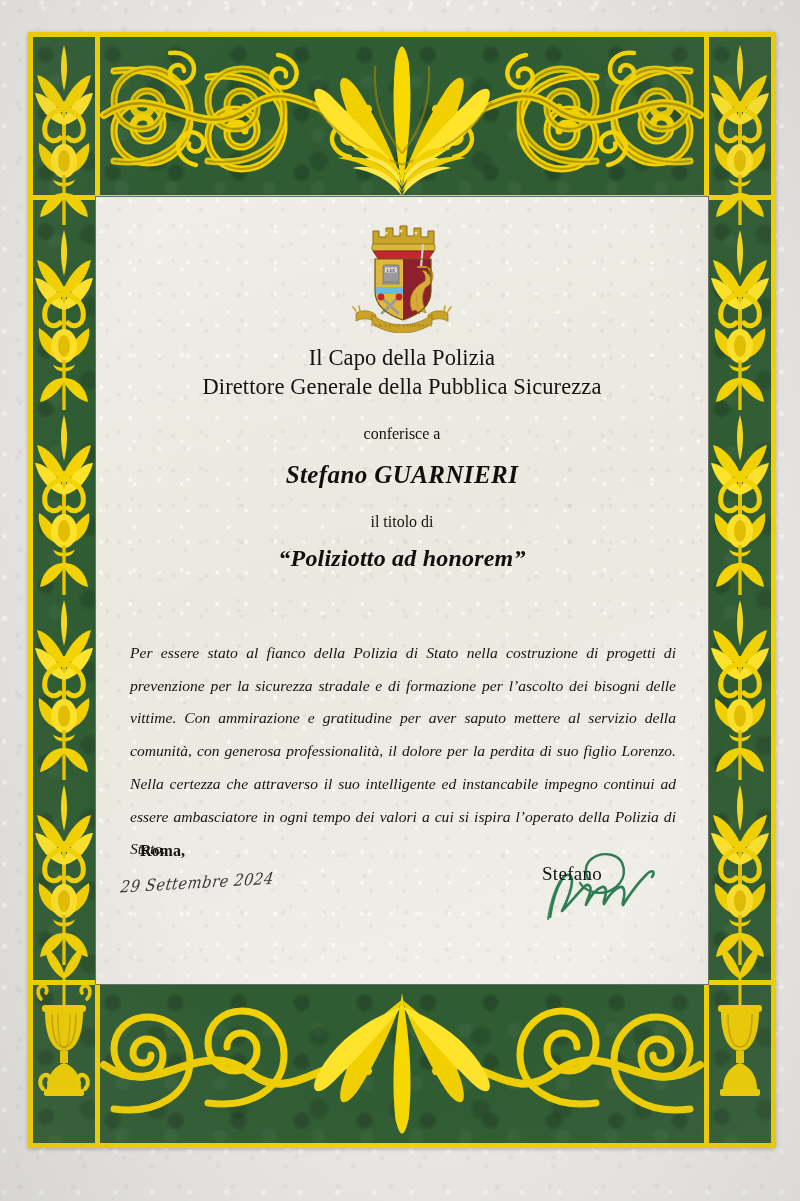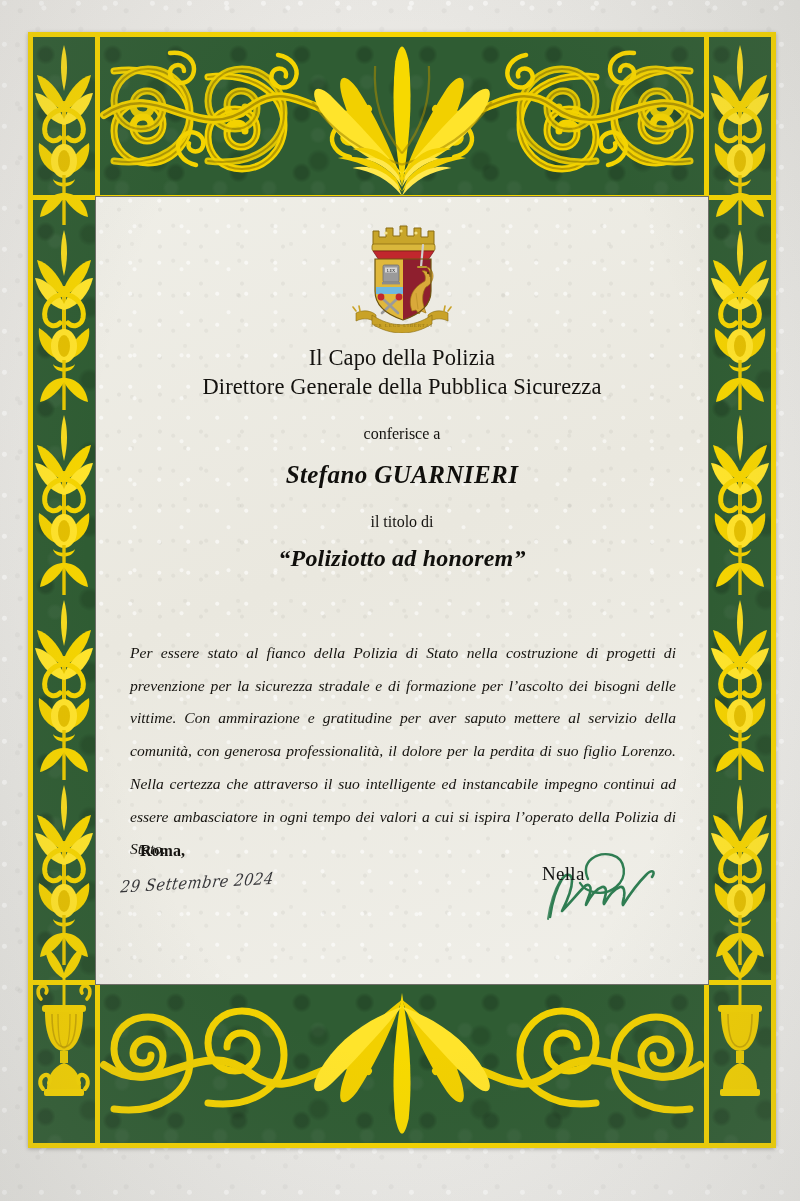--- a/index.html
+++ b/index.html
@@ -460,20 +460,20 @@
           <svg viewBox="0 0 150 80" aria-hidden="true">
             <path d="M60,34 C 52,16 70,6 84,10 C 98,14 100,32 88,42 C 76,52 58,48 52,38" fill="none" stroke="#2f7d52" stroke-width="2.4" stroke-linecap="round"></path>
             <path d="M22,72 C 24,58 28,44 34,34 C 38,28 44,28 44,36 C 44,46 38,58 34,66
                      C 42,58 50,48 56,42 C 60,38 64,40 62,48 C 60,54 58,58 58,60
                      C 62,52 68,44 74,42 C 78,41 79,46 77,52 C 76,56 75,58 76,59
                      C 80,52 86,44 92,42 C 96,41 97,46 96,52 C 95,57 94,59 95,60
                      C 100,52 108,40 118,30 C 124,24 128,26 124,32" fill="none" stroke="#2f7d52" stroke-width="2.6" stroke-linecap="round" stroke-linejoin="round"></path>
             <path d="M20,74 C 22,60 26,46 32,36" fill="none" stroke="#2f7d52" stroke-width="2" stroke-linecap="round" opacity=".85"></path>
           </svg>
         </div>
-        <div class="sign-name">Nella</div>
+        <div class="sign-name">Stefano</div>
       </div>
 
     </div>
   </div>
 </div>
 
 <div class="page-vignette"></div>
 
 </body></html>

